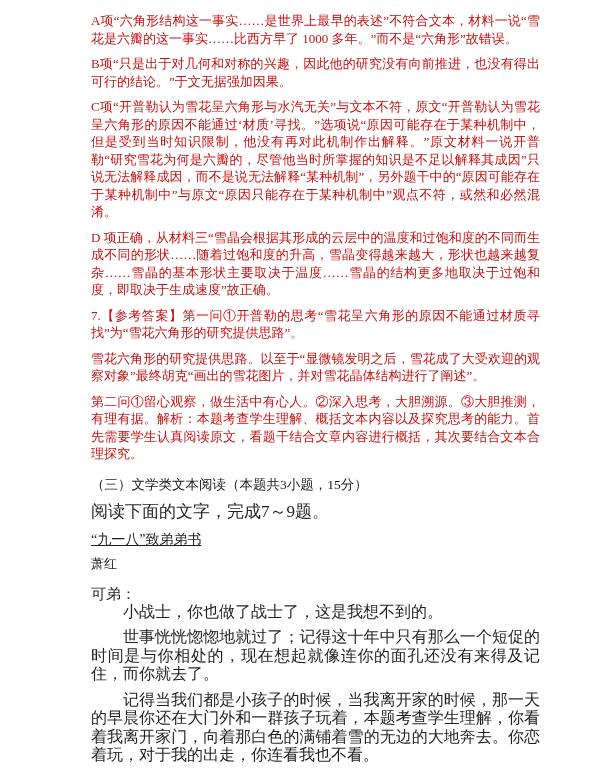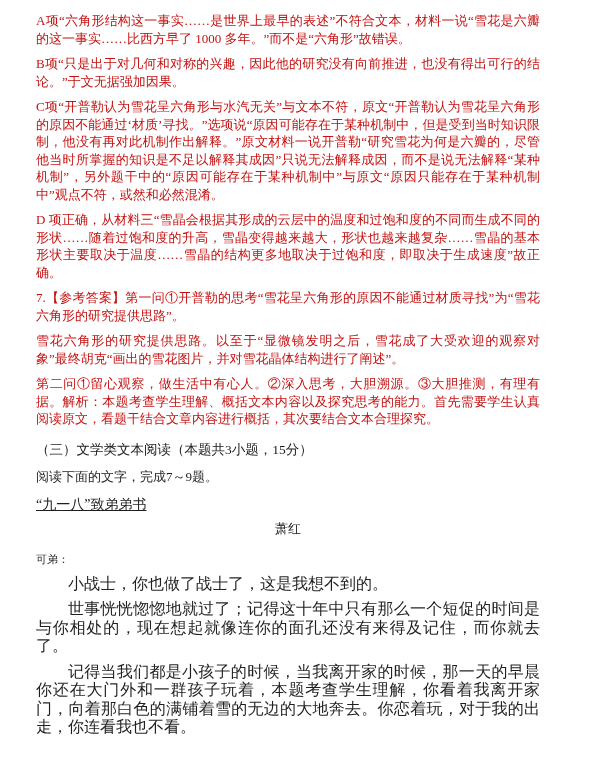--- a/index.html
+++ b/index.html
@@ -11,57 +11,57 @@
     width: 606px;
     height: 774px;
     overflow: hidden;
     font-family: "Liberation Serif", "DejaVu Serif", serif;
     color: #1f1f1f;
   }
   .page {
     box-sizing: border-box;
     width: 606px;
     height: 774px;
-    padding: 12px 66px 0 36px;
+    padding: 12px 66px 0 91px;
     overflow: hidden;
   }
   .answers p {
     margin: 0 0 8px 0;
     font-size: 13px;
     line-height: 17.5px;
     text-align: justify;
     color: #c41212;
   }
   .reading .heading {
     margin: 13px 0 9px 0;
     font-size: 13.5px;
     line-height: 18px;
     font-weight: normal;
     color: #1a1a1a;
   }
   .reading .instruction {
     margin: 0 0 10px 0;
-    font-size: 13px;
+    font-size: 17px;
     line-height: 18px;
   }
   .reading .title {
     margin: 10px 0 6px 0;
     font-size: 14px;
     line-height: 18px;
     text-decoration: underline;
   }
   .reading .author {
     margin: 0 0 12px 0;
     font-size: 13px;
     line-height: 18px;
-    text-align: center;
+    text-align: left;
   }
   .reading .salutation {
-    margin: 0 0 7px 0;
-    font-size: 11px;
+    margin: 0 0 0 0;
+    font-size: 15px;
     line-height: 18px;
   }
   .reading .body-para {
     margin: 0 0 7px 0;
     font-size: 16px;
     line-height: 18.5px;
     text-align: justify;
     text-indent: 2em;
   }
 </style>

